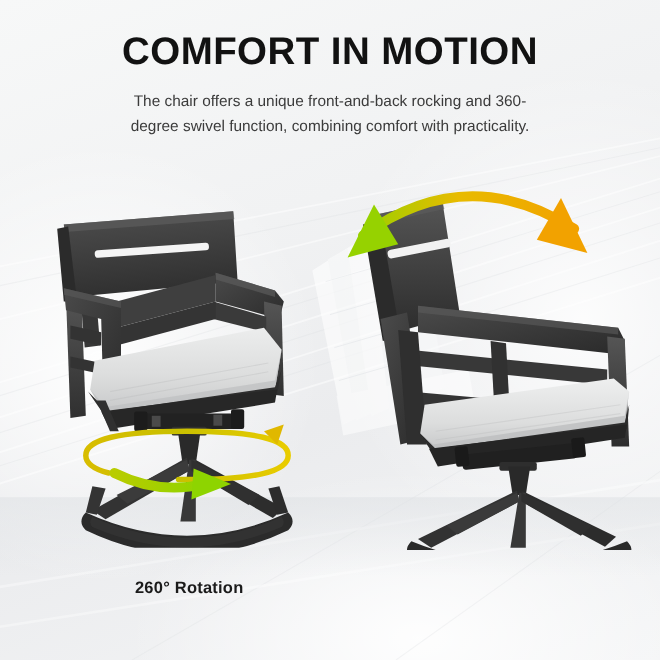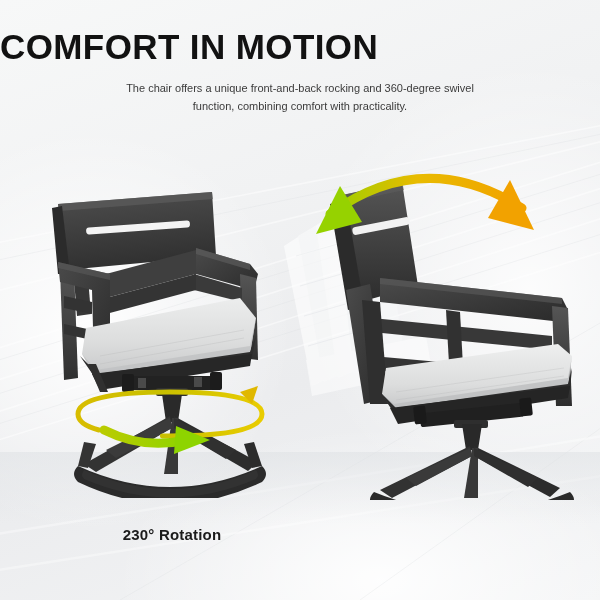--- a/index.html
+++ b/index.html
@@ -21,27 +21,27 @@
     background:radial-gradient(circle,rgba(255,255,255,.85) 0%,rgba(255,255,255,0) 70%);}
   .bloom.b3{left:120px;top:430px;width:520px;height:300px;
     background:radial-gradient(ellipse,rgba(255,255,255,.9) 0%,rgba(255,255,255,0) 72%);}
 
   
   .streaks{position:absolute;inset:0;pointer-events:none;opacity:.5;}
   .streaks svg{width:100%;height:100%;display:block;}
 
   
   .headline{
-    position:absolute;left:0;right:0;top:28px;text-align:left;
+    position:absolute;left:0;right:0;top:28px;text-align:center;
     font-size:35px;font-weight:700;letter-spacing:.4px;color:#121212;
     line-height:1.1;
   }
   .subcopy{
     position:absolute;left:104px;width:392px;top:80px;text-align:center;
-    font-size:11px;line-height:1.62;color:#3b3b3b;font-weight:400;
+    font-size:14px;line-height:1.62;color:#3b3b3b;font-weight:400;
   }
 
   
   .caption{
     position:absolute;top:526px;text-align:center;
     font-size:15px;font-weight:700;color:#1b1b1b;letter-spacing:.2px;
   }
   .caption.left{left:42px;width:260px;}
   .caption.right{left:300px;width:280px;}
 
@@ -292,15 +292,15 @@
         <path d="M54 54 Q148 -14 246 48" fill="none" stroke="url(#rockG)" stroke-width="9" stroke-linecap="round"></path>
         <path d="M64 26 L40 74 L86 62 Z" fill="#96d200"></path>
         <path d="M234 20 L258 70 L212 58 Z" fill="#f2a200"></path>
       </g>
     </svg>
   </div>
 
   <div class="headline">COMFORT IN MOTION</div>
   <div class="subcopy">The chair offers a unique front-and-back rocking and 360-degree swivel function, combining comfort with practicality.</div>
 
-  <div class="caption left">230° Rotation</div>
+  <div class="caption left">260° Rotation</div>
 
 </div>
 
 </body></html>

